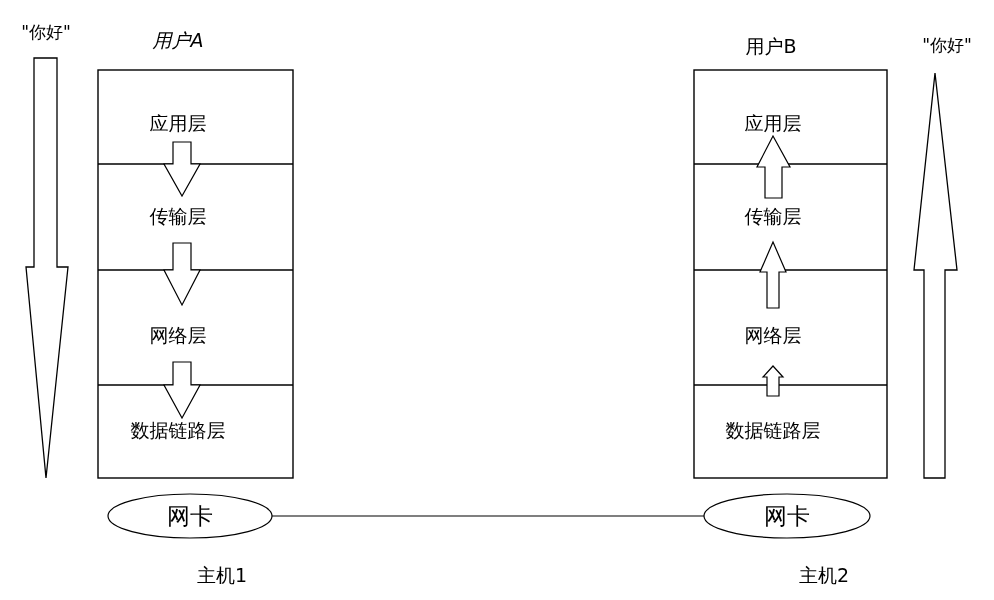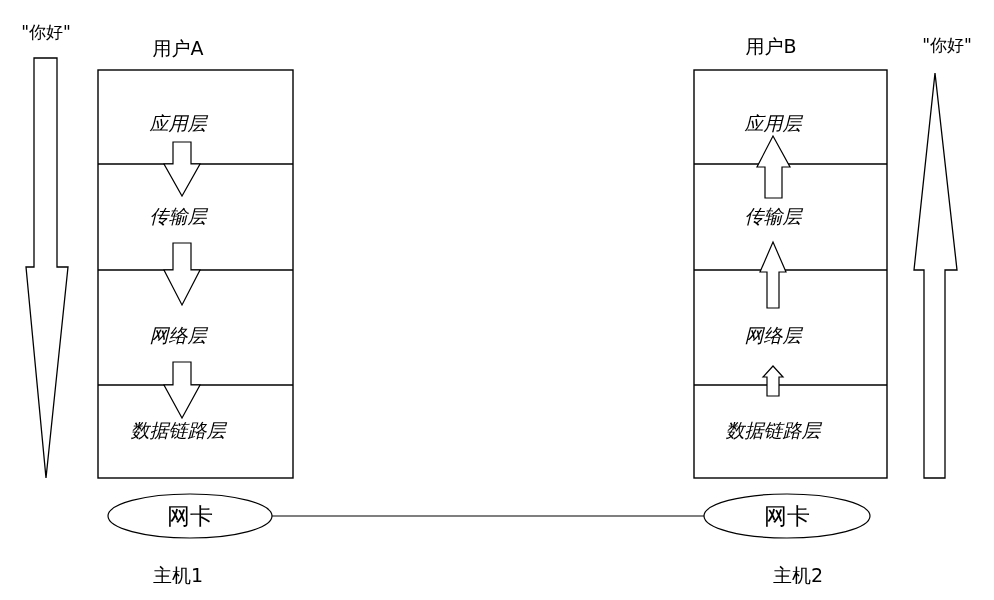--- a/index.html
+++ b/index.html
@@ -33,27 +33,27 @@
     line-height: 1;
   }
   .label.centered {
     transform: translate(-50%, -50%);
   }
   .header-label {
     font-size: 19px;
   }
   .layer-label {
     font-size: 19px;
-    font-style: italic;
   }
   .nic-label {
     font-size: 23px;
   }
   .host-label {
     font-size: 19px;
+    margin-left: 44px;
   }
   .greeting-label {
     font-size: 17px;
   }
   .stroke {
     fill: none;
     stroke: #000000;
     stroke-width: 1.4;
   }
   .stroke-thin {
@@ -130,35 +130,35 @@
       <ellipse class="stroke-thin" cx="787" cy="516" rx="83" ry="22"></ellipse>
     </g>
     <g>
       <line class="stroke-thin" x1="272" y1="516" x2="704" y2="516"></line>
     </g>
 
   </svg>
 
   <div class="label centered greeting-label" style="left:46px; top:32px;">"你好"</div>
 
-  <div class="label centered header-label" style="left:178px; top:48px;">用户A</div>
+  <div class="label centered header-label" style="left:178px; top:40px;font-style:italic;">用户A</div>
 
   <div class="label centered layer-label" style="left:178px; top:123px;">应用层</div>
   <div class="label centered layer-label" style="left:178px; top:216px;">传输层</div>
   <div class="label centered layer-label" style="left:178px; top:335px;">网络层</div>
   <div class="label centered layer-label" style="left:178px; top:430px;">数据链路层</div>
 
   <div class="label centered nic-label" style="left:190px; top:516px;">网卡</div>
   <div class="label centered host-label" style="left:178px; top:575px;">主机1</div>
 
   <div class="label centered header-label" style="left:771px; top:46px;">用户B</div>
 
   <div class="label centered greeting-label" style="left:947px; top:45px;">"你好"</div>
 
   <div class="label centered layer-label" style="left:773px; top:123px;">应用层</div>
   <div class="label centered layer-label" style="left:773px; top:216px;">传输层</div>
   <div class="label centered layer-label" style="left:773px; top:335px;">网络层</div>
   <div class="label centered layer-label" style="left:773px; top:430px;">数据链路层</div>
 
   <div class="label centered nic-label" style="left:787px; top:516px;">网卡</div>
-  <div class="label centered host-label" style="left:798px; top:575px;">主机2</div>
+  <div class="label centered host-label" style="left:780px; top:575px;">主机2</div>
 
 </div>
 
 </body></html>

